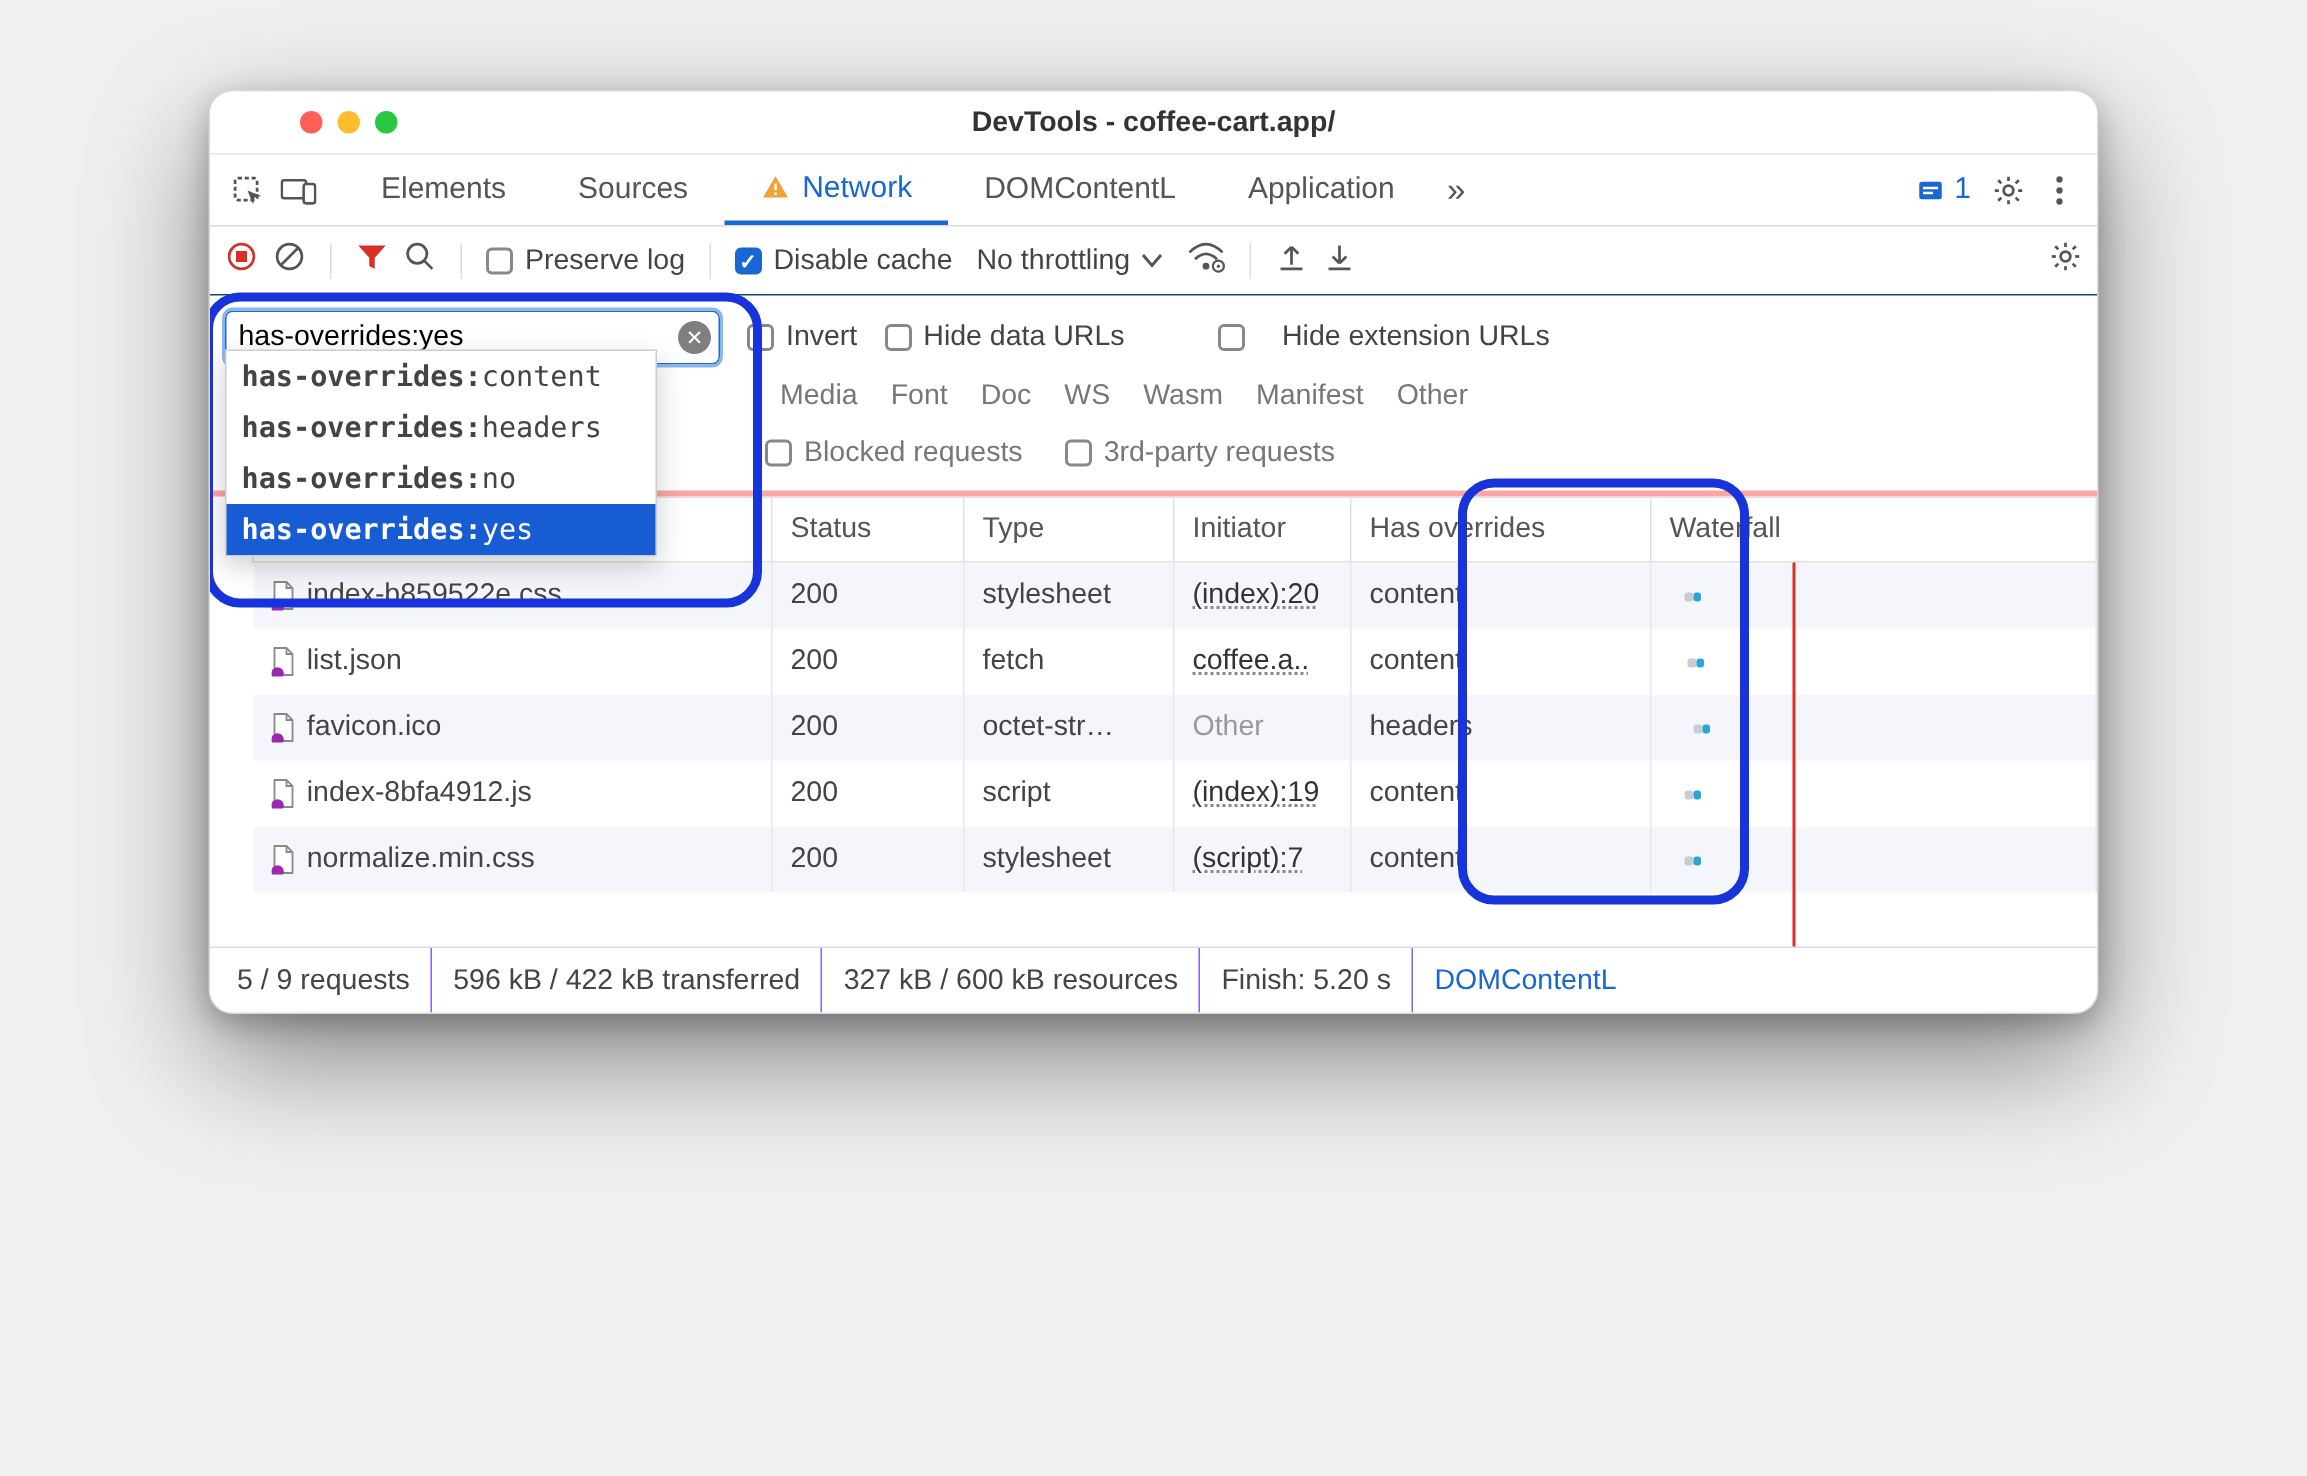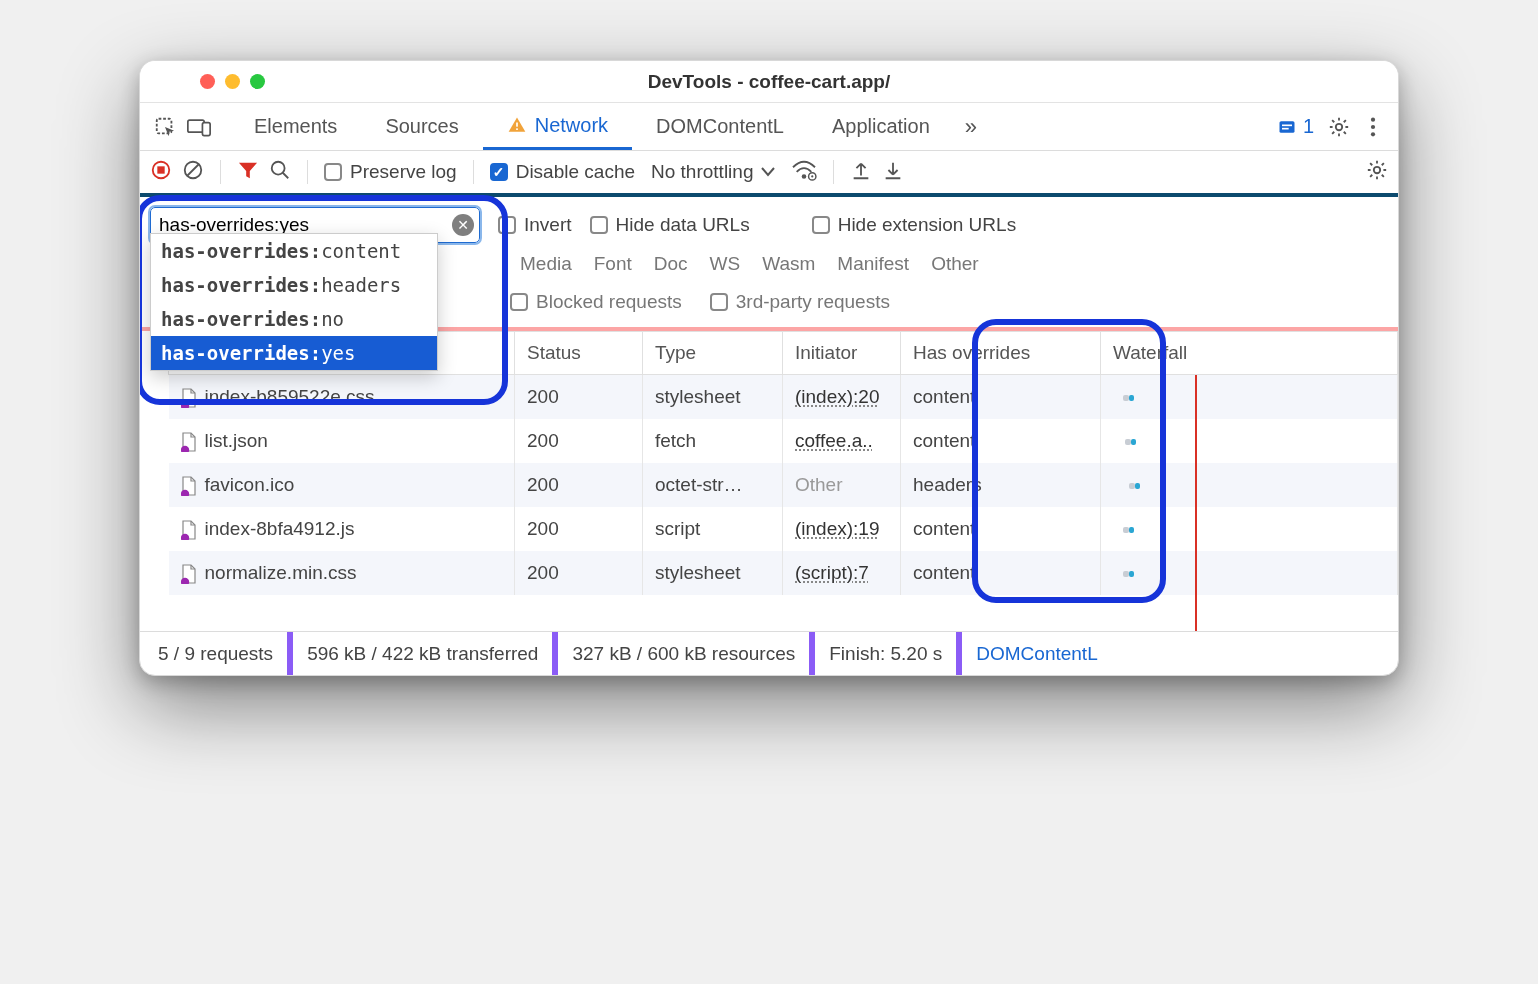--- a/index.html
+++ b/index.html
@@ -46,21 +46,21 @@
   .tabsbar .iconbtn { width:34px; height:34px; display:flex; align-items:center; justify-content:center; border-radius:4px; }
   .tabsbar .tab { padding: 0 24px; height:100%; display:flex; align-items:center; gap:8px; cursor:pointer; }
   .tabsbar .tab.active { color:#1967d2; border-bottom: 3px solid #1967d2; font-weight:500; }
   .tabsbar .spacer { flex:1; }
   .issues-btn { display:flex; align-items:center; gap:6px; color:#1967d2; padding:0 8px; }
   
   .nettoolbar {
     height: 46px;
     display:flex; align-items:center; gap:10px;
     padding: 0 10px;
-    border-bottom: 4px solid #0c4a6e;
+    border-bottom: 1px solid #0c4a6e;
     font-size: 19px;
     color:#444;
   }
   .nettoolbar .divider { width:1px; height:24px; background:#ddd; margin: 0 6px;}
   .checkbox { width:18px; height:18px; border:2px solid #888; border-radius:4px; display:inline-flex; align-items:center; justify-content:center; background:#fff; flex-shrink:0; }
   .checkbox.checked { background:#1967d2; border-color:#1967d2; }
   .checkbox.checked::after { content:"✓"; color:#fff; font-size:14px; font-weight:bold; line-height:1; }
   .throttling { display:flex; align-items:center; gap:8px; padding:0 6px;}
   
   .filterarea { position:relative; padding: 8px 10px 6px; font-size:19px; color:#444; border-bottom: 4px solid #fca5a5; }
@@ -120,21 +120,21 @@
   .initiator-other { color:#999; }
   .tablewrap { position:relative; height: 300px; padding-left: 28px; }
   .wf-fullred { position:absolute; left: 1055px; top:44px; width:2px; height:256px; background:#d93025; z-index:1; }
   
   .statusbar {
     height: 44px; display:flex; align-items:center;
     border-top:1px solid #dcdcdc;
     font-size:19px; color:#444;
     padding: 0 4px;
   }
-  .statusbar .seg { padding: 0 14px; border-right:6px solid #8b5cf6; height:100%; display:flex; align-items:center; }
+  .statusbar .seg { padding: 0 14px; border-right:1px solid #8b5cf6; height:100%; display:flex; align-items:center; }
   .statusbar .seg:last-child { border-right:none; }
   .domc { color:#1967d2; }
   
   .svgicon { display:block; }
 </style>
 </head>
 <body>
 
 <div class="window">
 
@@ -313,21 +313,21 @@
           </div>
       </div>
       <label style="display:flex;gap:8px;align-items:center;">
         <span class="checkbox"></span>
         <span>Invert</span>
       </label>
       <label style="display:flex;gap:8px;align-items:center;">
         <span class="checkbox"></span>
         <span>Hide data URLs</span>
       </label>
-      <label style="display:flex;gap:8px;align-items:center;padding-left:44px;">
+      <label style="display:flex;gap:25px;align-items:center;padding-left:44px;">
         <span class="checkbox"></span>
         <span>Hide extension URLs</span>
       </label>
     </div>
 
     <div class="filterrow2">
       <div class="pill-group faded-left" id="type-pills">
           <span>Media</span>
           <span>Font</span>
           <span>Doc</span>

